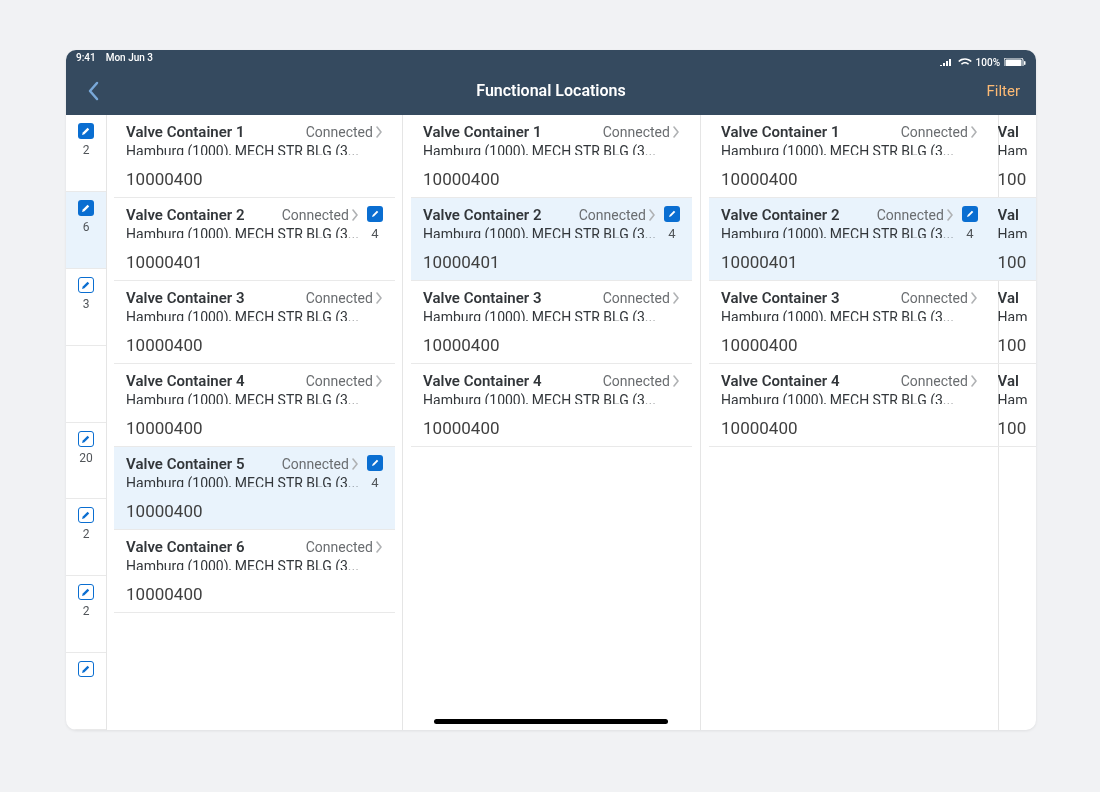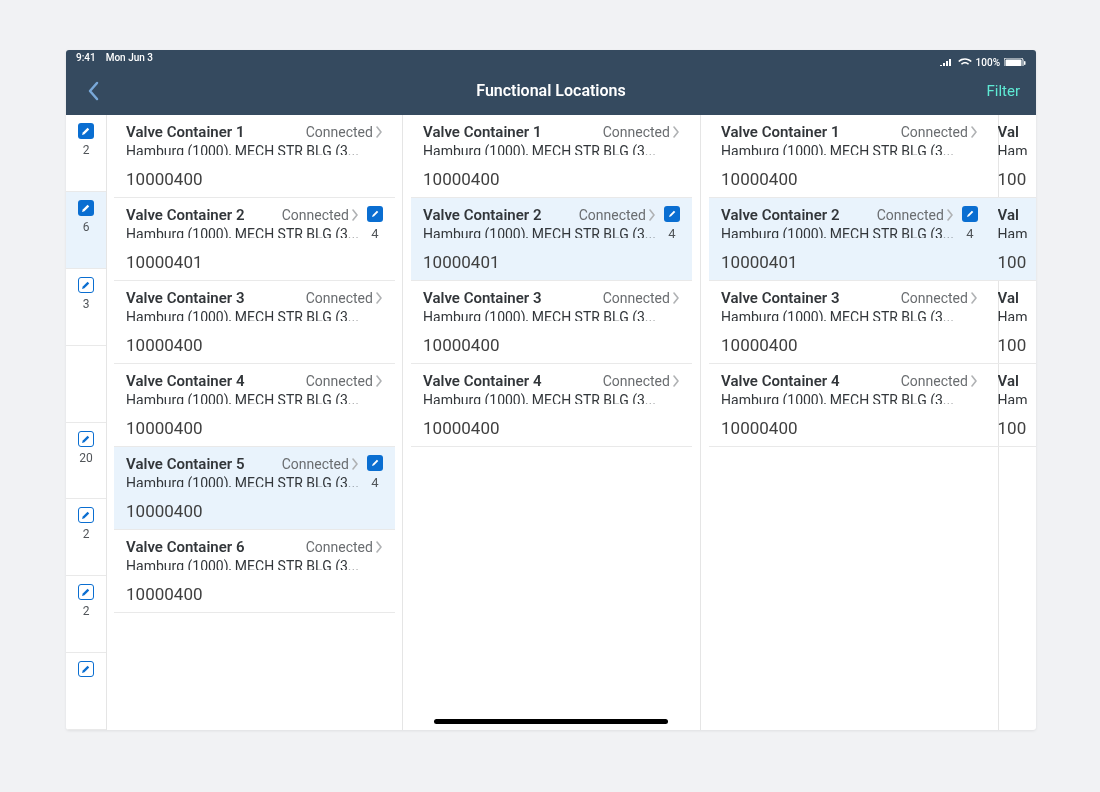--- a/index.html
+++ b/index.html
@@ -1,23 +1,23 @@
 <!DOCTYPE html>
 <html><head>
 <meta charset="utf-8">
 <style>
   html,body{margin:0;padding:0;font-family:-apple-system,BlinkMacSystemFont,"Segoe UI",Roboto,Helvetica,Arial,sans-serif;background:#f1f2f4;}
   .stage{width:1100px;height:792px;position:relative;margin:0 auto;}
-  .device{position:absolute;left:66px;top:50px;width:970px;height:680px;background:#fff;border-radius:3px;box-shadow:0 1px 3px rgba(0,0,0,.08);overflow:hidden;}
+  .device{position:absolute;left:66px;top:50px;width:970px;height:680px;background:#fff;border-radius:10px;box-shadow:0 1px 3px rgba(0,0,0,.08);overflow:hidden;}
   .statusbar{height:16px;background:#354a5f;color:#fff;display:flex;align-items:center;justify-content:space-between;padding:0 10px;font-size:10px;line-height:16px;font-weight:500;}
   .status-right{display:flex;align-items:center;gap:4px;margin-top:10px;}
   .navbar{height:49px;background:#354a5f;position:relative;display:flex;align-items:center;}
   .back-chevron{position:absolute;left:20px;color:#79a8d8;}
   .nav-title{color:#ffffff;font-size:16px;font-weight:600;margin:0 auto;}
-  .nav-filter{position:absolute;right:16px;color:#5eead4;font-size:15px;font-weight:400;}
+  .nav-filter{position:absolute;right:16px;color:#fdba74;font-size:15px;font-weight:400;}
   .content{display:flex;height:calc(100% - 65px);position:relative;}
   .sidebar{width:40px;border-right:1px solid #e5e5e5;flex:none;display:flex;flex-direction:column;}
   .side-cell{height:83px;border-bottom:1px solid #e9e9e9;display:flex;flex-direction:column;align-items:center;padding-top:8px;box-sizing:border-box;}
   .side-cell.sel{background:#e9f3fc;}
   .side-icon{width:16px;height:16px;border-radius:3px;display:flex;align-items:center;justify-content:center;margin-bottom:4px;}
   .side-icon.filled{background:#0a6ed1;}
   .side-icon.outline{border:1.5px solid #0a6ed1;box-sizing:border-box;}
   .side-count{font-size:12px;color:#515559;font-weight:400;}
   .panes{flex:1;display:flex;overflow:hidden;}
   .pane{border-right:1px solid #e5e5e5;flex:none;display:flex;flex-direction:column;align-items:center;}

